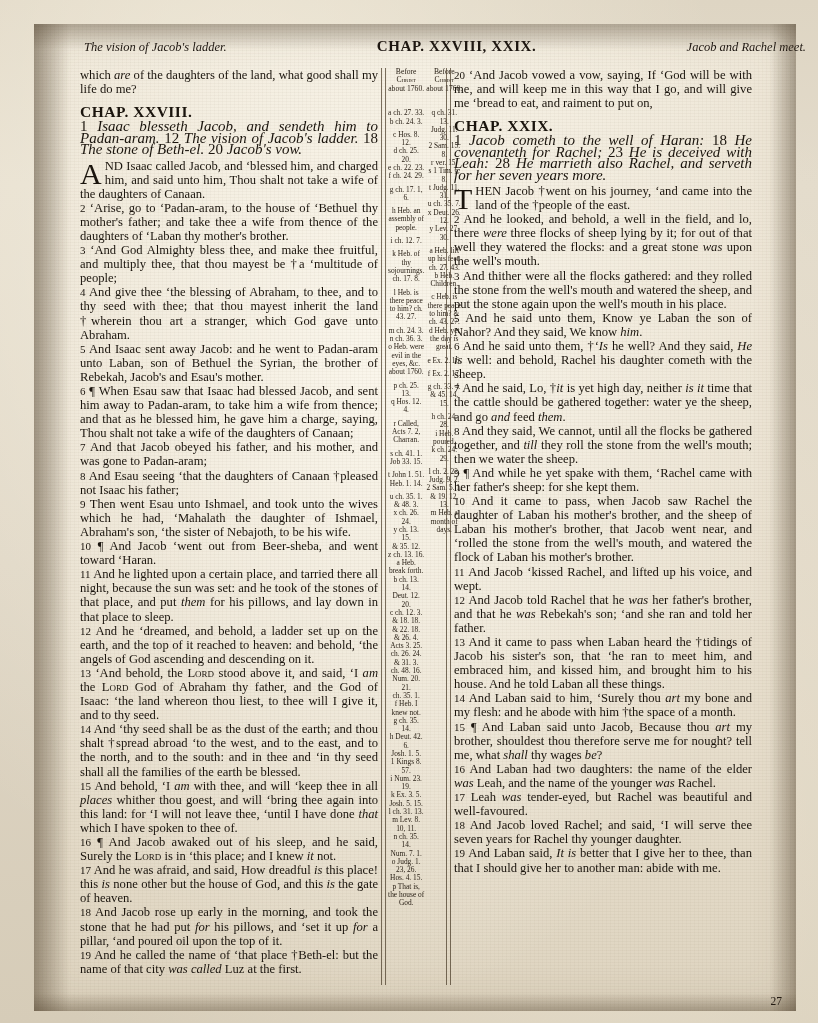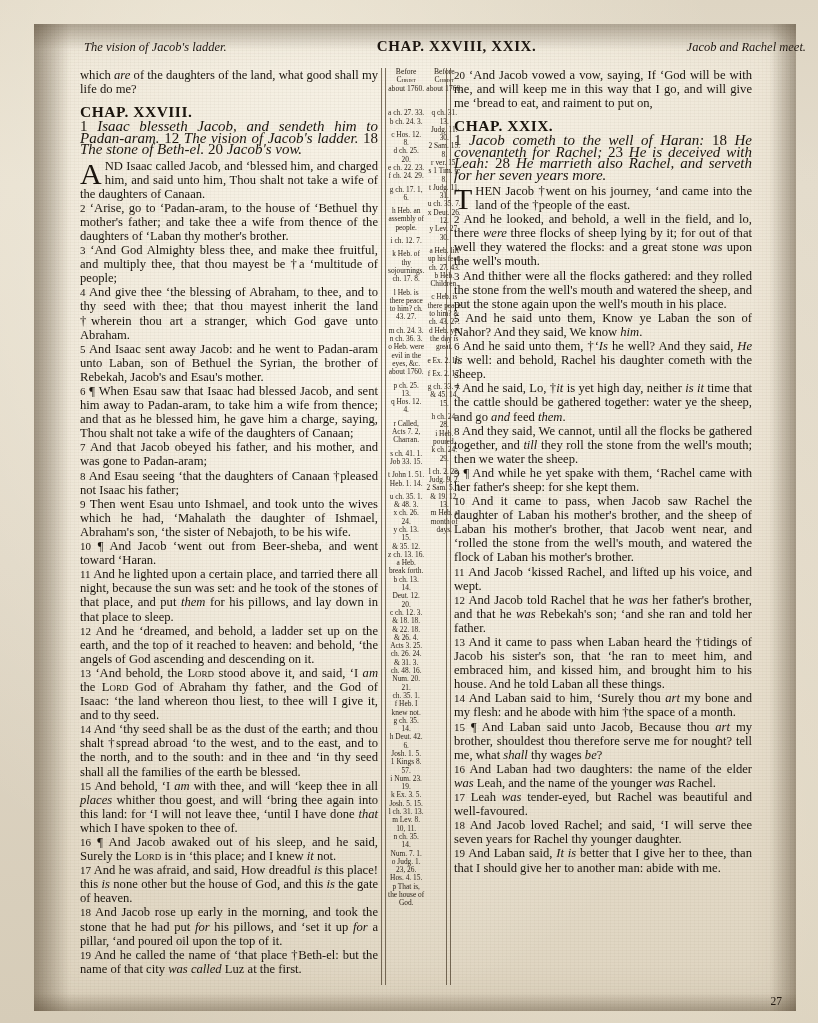--- a/index.html
+++ b/index.html
@@ -158,21 +158,21 @@
 
       <div class="rule"></div>
 
       <div class="center-col">
         <div style="display:grid; grid-template-columns:1fr 1fr; height:100%;">
           <div class="refs" id="refs-left">
               <div class="refhead">Before<br>C<span style="font-variant:small-caps">hrist</span><br>about 1760.</div>
               <div class="wrap">a ch. 27. 33.</div>
               <div class="wrap">b ch. 24. 3.</div>
               <div class="gap"></div>
-              <div class="wrap">c Hos. 12. 8.</div>
+              <div class="wrap">c Hos. 8. 12.</div>
               <div class="wrap">d ch. 25. 20.</div>
               <div class="wrap">e ch. 22. 23.</div>
               <div class="wrap">f ch. 24. 29.</div>
               <div class="gap"></div>
               <div class="wrap">g ch. 17. 1, 6.</div>
               <div class="gap"></div>
               <div class="wrap">h Heb. an assembly of people.</div>
               <div class="gap"></div>
               <div class="wrap">i ch. 12. 7.</div>
               <div class="gap"></div>

